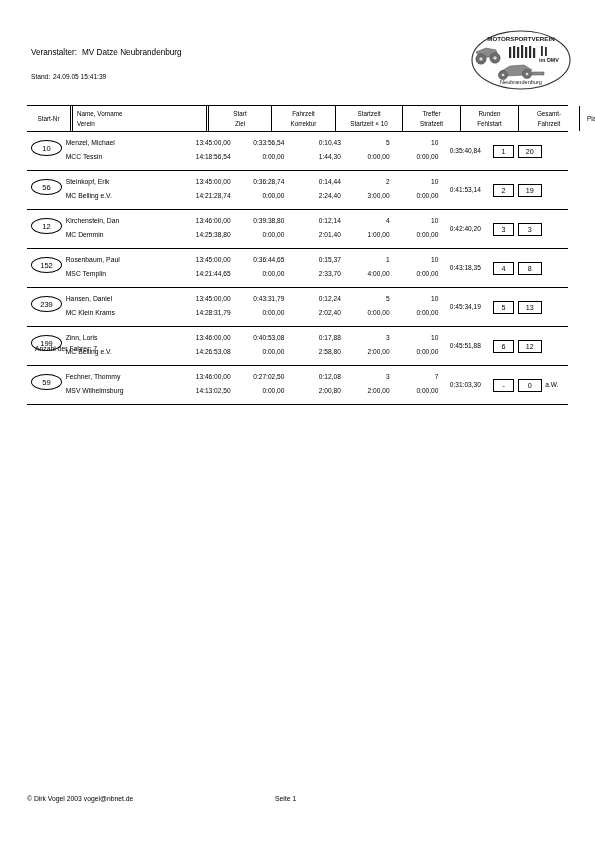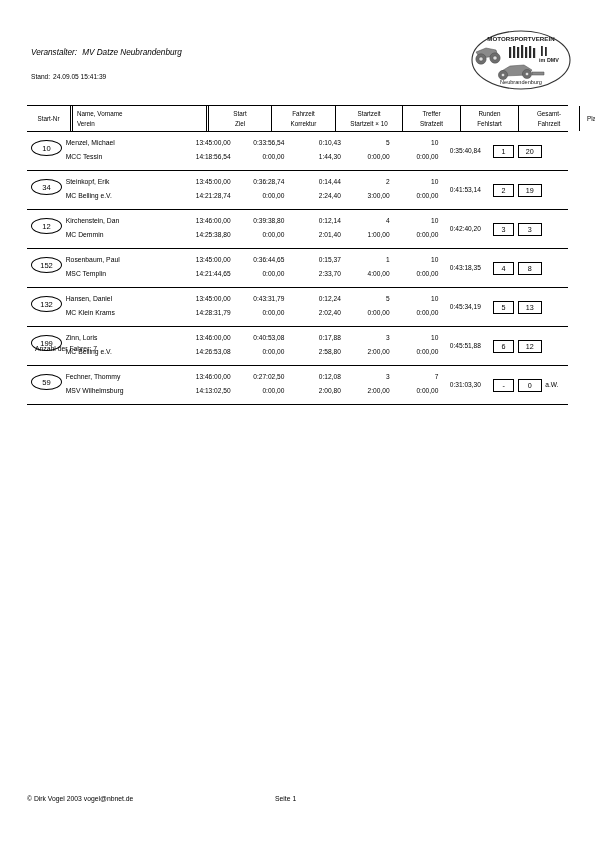--- a/index.html
+++ b/index.html
@@ -35,21 +35,20 @@
     border-bottom: 1px solid #000;
     padding-bottom: 1px;
     white-space: nowrap;
   }
   .organizer {
     position: absolute;
     left: 31px;
     top: 48px;
     font-size: 8.2px;
     white-space: nowrap;
-    font-style: italic;
   }
   .organizer .lbl { margin-right: 5px; }
   .stand {
     position: absolute;
     left: 31px;
     top: 73px;
     font-size: 6.6px;
     white-space: nowrap;
   }
   .stand .lbl { margin-right: 3px; }
@@ -316,21 +315,21 @@
           <div class="cell r1 num" style="left: 316.35px; width: 46.28px; text-align: right;">5</div>
           <div class="cell r2 num" style="left: 316.35px; width: 46.28px; text-align: right;">0:00,00</div>
           <div class="cell r1 num" style="left: 365.15px; width: 46.28px; text-align: right;">10</div>
           <div class="cell r2 num" style="left: 365.15px; width: 46.28px; text-align: right;">0:00,00</div>
           <div class="cell total-cell" style="left: 413.95px; width: 48.8px; text-align: center;">0:35:40,84</div>
           <div class="score-box" style="left: 466.12px; width: 21.03px;">1</div>
           <div class="score-box" style="left: 490.52px; width: 24.4px;">20</div>
           <div class="cell" style="left: 518.28px; top: 16px;"></div>
         </div>
         <div class="row">
-          <div class="num-oval">34</div>
+          <div class="num-oval">56</div>
           <div class="cell r1 name-col" style="left: 38.7px;">Steinkopf, Erik</div>
           <div class="cell r2 name-col" style="left: 38.7px;">MC Belling e.V.</div>
           <div class="cell r1 num" style="left: 153.13px; width: 50.48px; text-align: right;">13:45:00,00</div>
           <div class="cell r2 num" style="left: 153.13px; width: 50.48px; text-align: right;">14:21:28,74</div>
           <div class="cell r1 num" style="left: 206.14px; width: 51.32px; text-align: right;">0:36:28,74</div>
           <div class="cell r2 num" style="left: 206.14px; width: 51.32px; text-align: right;">0:00,00</div>
           <div class="cell r1 num" style="left: 259.98px; width: 53.85px; text-align: right;">0:14,44</div>
           <div class="cell r2 num" style="left: 259.98px; width: 53.85px; text-align: right;">2:24,40</div>
           <div class="cell r1 num" style="left: 316.35px; width: 46.28px; text-align: right;">2</div>
           <div class="cell r2 num" style="left: 316.35px; width: 46.28px; text-align: right;">3:00,00</div>
@@ -373,21 +372,21 @@
           <div class="cell r1 num" style="left: 316.35px; width: 46.28px; text-align: right;">1</div>
           <div class="cell r2 num" style="left: 316.35px; width: 46.28px; text-align: right;">4:00,00</div>
           <div class="cell r1 num" style="left: 365.15px; width: 46.28px; text-align: right;">10</div>
           <div class="cell r2 num" style="left: 365.15px; width: 46.28px; text-align: right;">0:00,00</div>
           <div class="cell total-cell" style="left: 413.95px; width: 48.8px; text-align: center;">0:43:18,35</div>
           <div class="score-box" style="left: 466.12px; width: 21.03px;">4</div>
           <div class="score-box" style="left: 490.52px; width: 24.4px;">8</div>
           <div class="cell" style="left: 518.28px; top: 16px;"></div>
         </div>
         <div class="row">
-          <div class="num-oval">132</div>
+          <div class="num-oval">239</div>
           <div class="cell r1 name-col" style="left: 38.7px;">Hansen, Daniel</div>
           <div class="cell r2 name-col" style="left: 38.7px;">MC Klein Krams</div>
           <div class="cell r1 num" style="left: 153.13px; width: 50.48px; text-align: right;">13:45:00,00</div>
           <div class="cell r2 num" style="left: 153.13px; width: 50.48px; text-align: right;">14:28:31,79</div>
           <div class="cell r1 num" style="left: 206.14px; width: 51.32px; text-align: right;">0:43:31,79</div>
           <div class="cell r2 num" style="left: 206.14px; width: 51.32px; text-align: right;">0:00,00</div>
           <div class="cell r1 num" style="left: 259.98px; width: 53.85px; text-align: right;">0:12,24</div>
           <div class="cell r2 num" style="left: 259.98px; width: 53.85px; text-align: right;">2:02,40</div>
           <div class="cell r1 num" style="left: 316.35px; width: 46.28px; text-align: right;">5</div>
           <div class="cell r2 num" style="left: 316.35px; width: 46.28px; text-align: right;">0:00,00</div>

